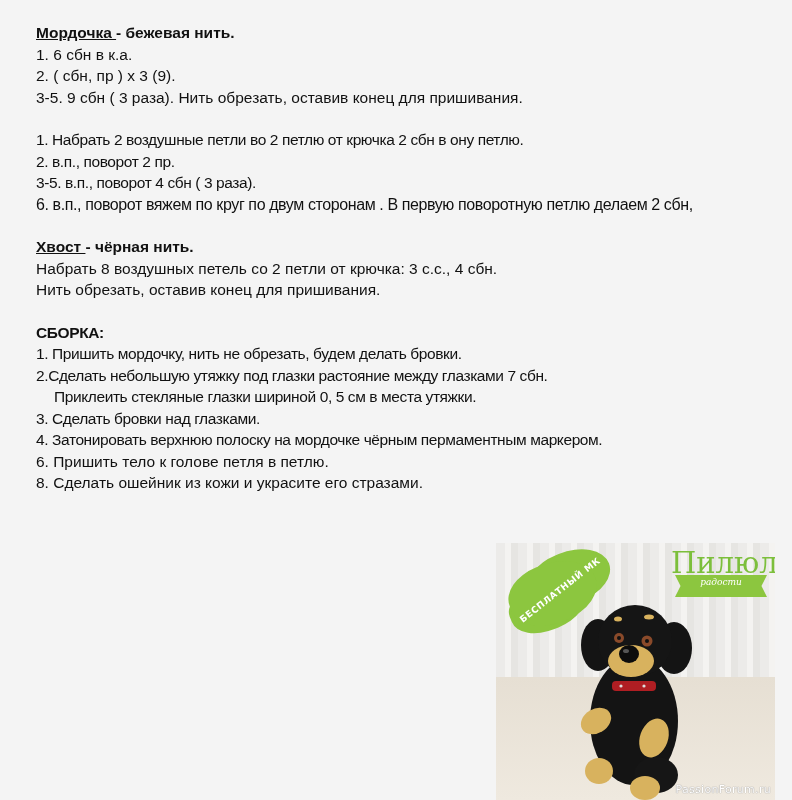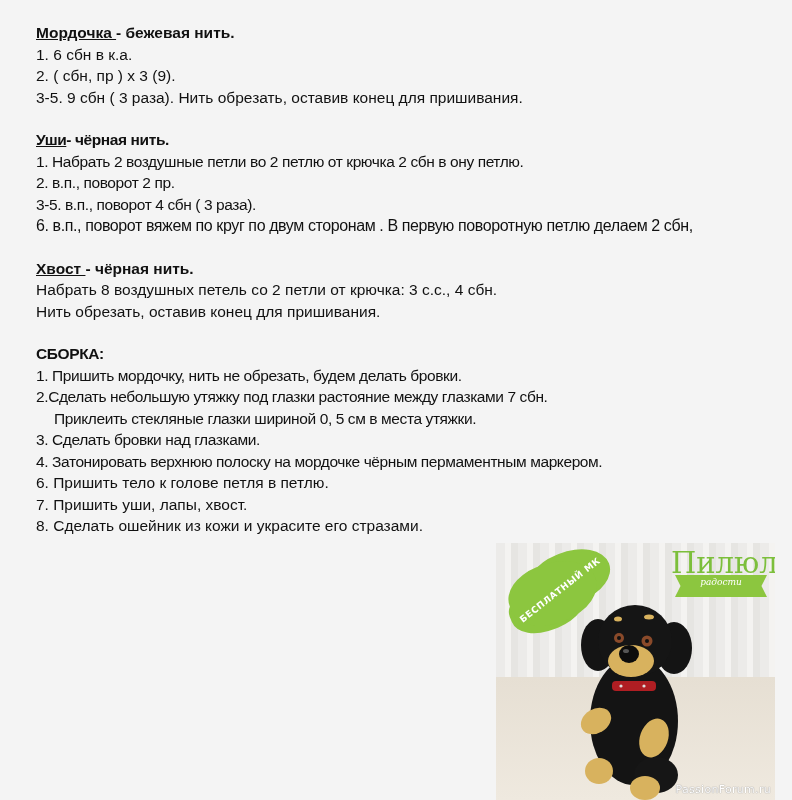--- a/index.html
+++ b/index.html
@@ -76,23 +76,20 @@
   <div class="section">
     <div class="heading">
       <span class="u">Мордочка </span><span>- бежевая нить.</span>
     </div>
     <div class="line">1. 6 сбн в к.а.</div>
     <div class="line">2. ( сбн, пр ) х 3 (9).</div>
     <div class="line">3-5. 9 сбн ( 3 раза). Нить обрезать, оставив конец для пришивания.</div>
   </div>
 
   <div class="section cond">
-    <div class="heading">
-      <span class="u">Уши</span><span>- чёрная нить.</span>
-    </div>
     <div class="line">1. Набрать 2 воздушные петли во 2 петлю от крючка 2 сбн в ону петлю.</div>
     <div class="line">2. в.п., поворот 2 пр.</div>
     <div class="line">3-5. в.п., поворот 4 сбн ( 3 раза).</div>
     <div class="line" style="font-size:16px">6. в.п., поворот вяжем по круг по двум сторонам . В первую поворотную петлю делаем 2 сбн,</div>
   </div>
 
   <div class="section">
     <div class="heading">
       <span class="u">Хвост </span><span>- чёрная нить.</span>
     </div>
@@ -101,21 +98,20 @@
   </div>
 
   <div class="section cond">
     <div class="heading">СБОРКА:</div>
     <div class="line">1. Пришить мордочку, нить не обрезать, будем делать бровки.</div>
     <div class="line">2.Сделать небольшую утяжку под глазки растояние между глазками 7 сбн.</div>
     <div class="line indent">Приклеить стекляные глазки шириной 0, 5 см в места утяжки.</div>
     <div class="line">3. Сделать бровки над глазками.</div>
     <div class="line">4. Затонировать верхнюю полоску на мордочке чёрным пермаментным маркером.</div>
     <div class="line" style="letter-spacing:0">6. Пришить тело к голове петля в петлю.</div>
-    <div class="line" style="letter-spacing:0">7. Пришить уши, лапы, хвост.</div>
     <div class="line" style="letter-spacing:0">8. Сделать ошейник из кожи и украсите его стразами.</div>
   </div>
 </div>
 
 <div class="photo">
   <div class="wall"></div>
   <div class="floor"></div>
 
   <div class="cloud"></div>
   <div class="cloud-text">БЕСПЛАТНЫЙ МК</div>

